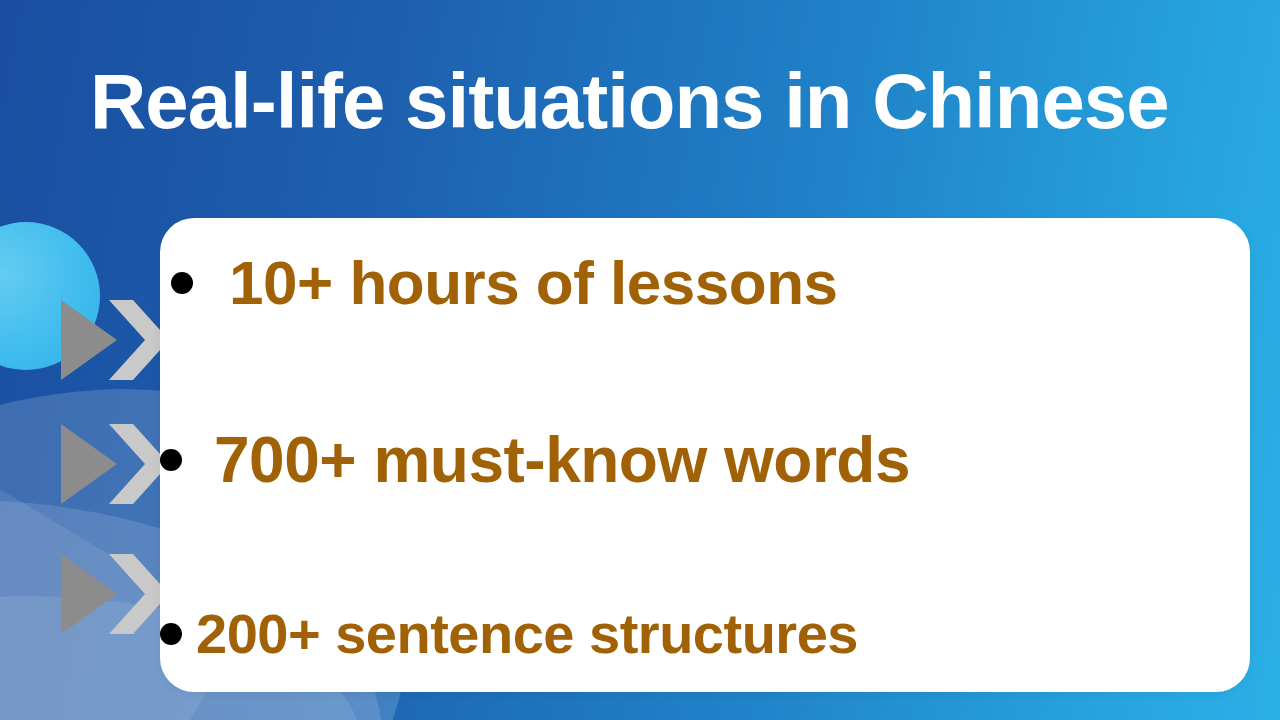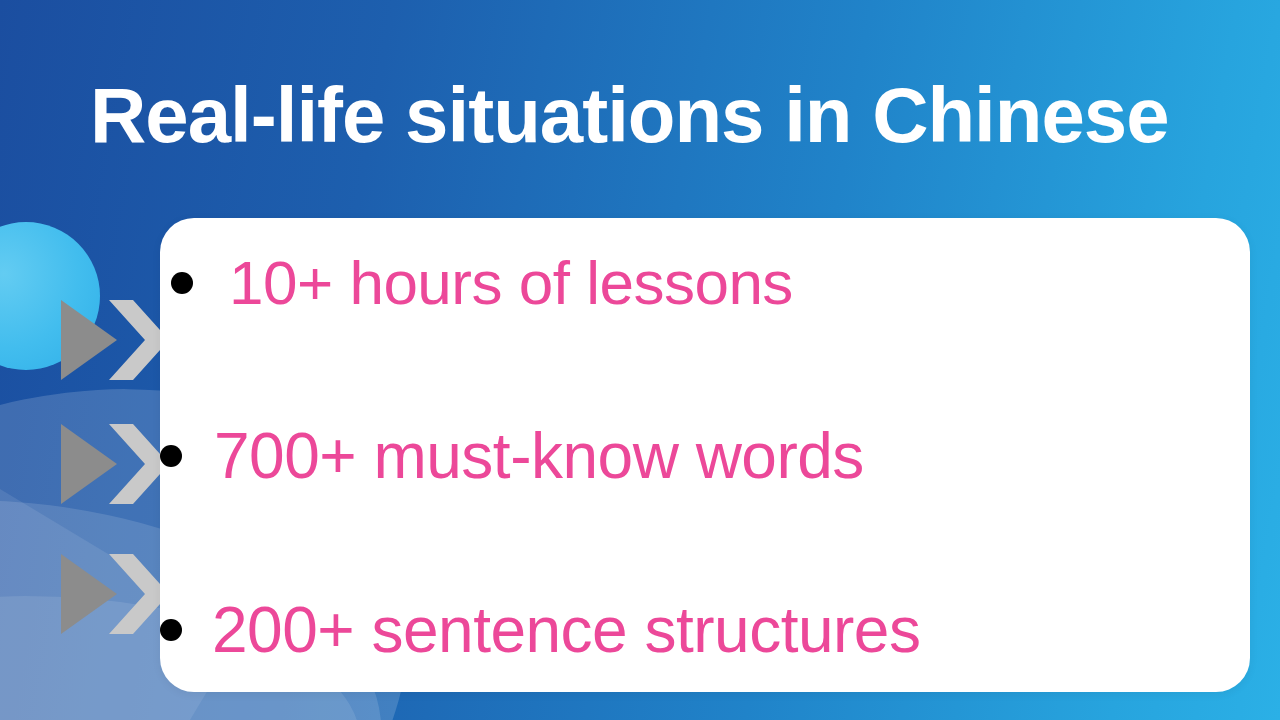--- a/index.html
+++ b/index.html
@@ -120,42 +120,42 @@
   .bullet-dot {
     flex: 0 0 auto;
     width: 22px;
     height: 22px;
     border-radius: 50%;
     background: #000000;
   }
 
   .bullet-text {
     font-size: 62px;
-    font-weight: normal;
-    color: #ec4899;
+    font-weight: bold;
+    color: #a16207;
     line-height: 1;
     letter-spacing: -0.5px;
   }
 
   
   .row-1 .bullet-dot { margin-left: 11px; }
   .row-1 .bullet-text { margin-left: 36px; }
 
   .row-2 .bullet-dot { margin-left: 0px; }
   .row-2 .bullet-text { margin-left: 32px; font-size: 64px; }
 
   .row-3 .bullet-dot { margin-left: 0px; }
-  .row-3 .bullet-text { margin-left: 30px; font-size: 64px; }
+  .row-3 .bullet-text { margin-left: 14px; font-size: 56px; }
 
   
 
   #title {
     position: absolute;
     left: 90px;
-    top: 76px;
+    top: 62px;
     width: 1160px;
     font-size: 78px;
     font-weight: bold;
     color: #ffffff;
     line-height: 1;
     letter-spacing: -1px;
     white-space: nowrap;
   }
 </style>
 </head>

